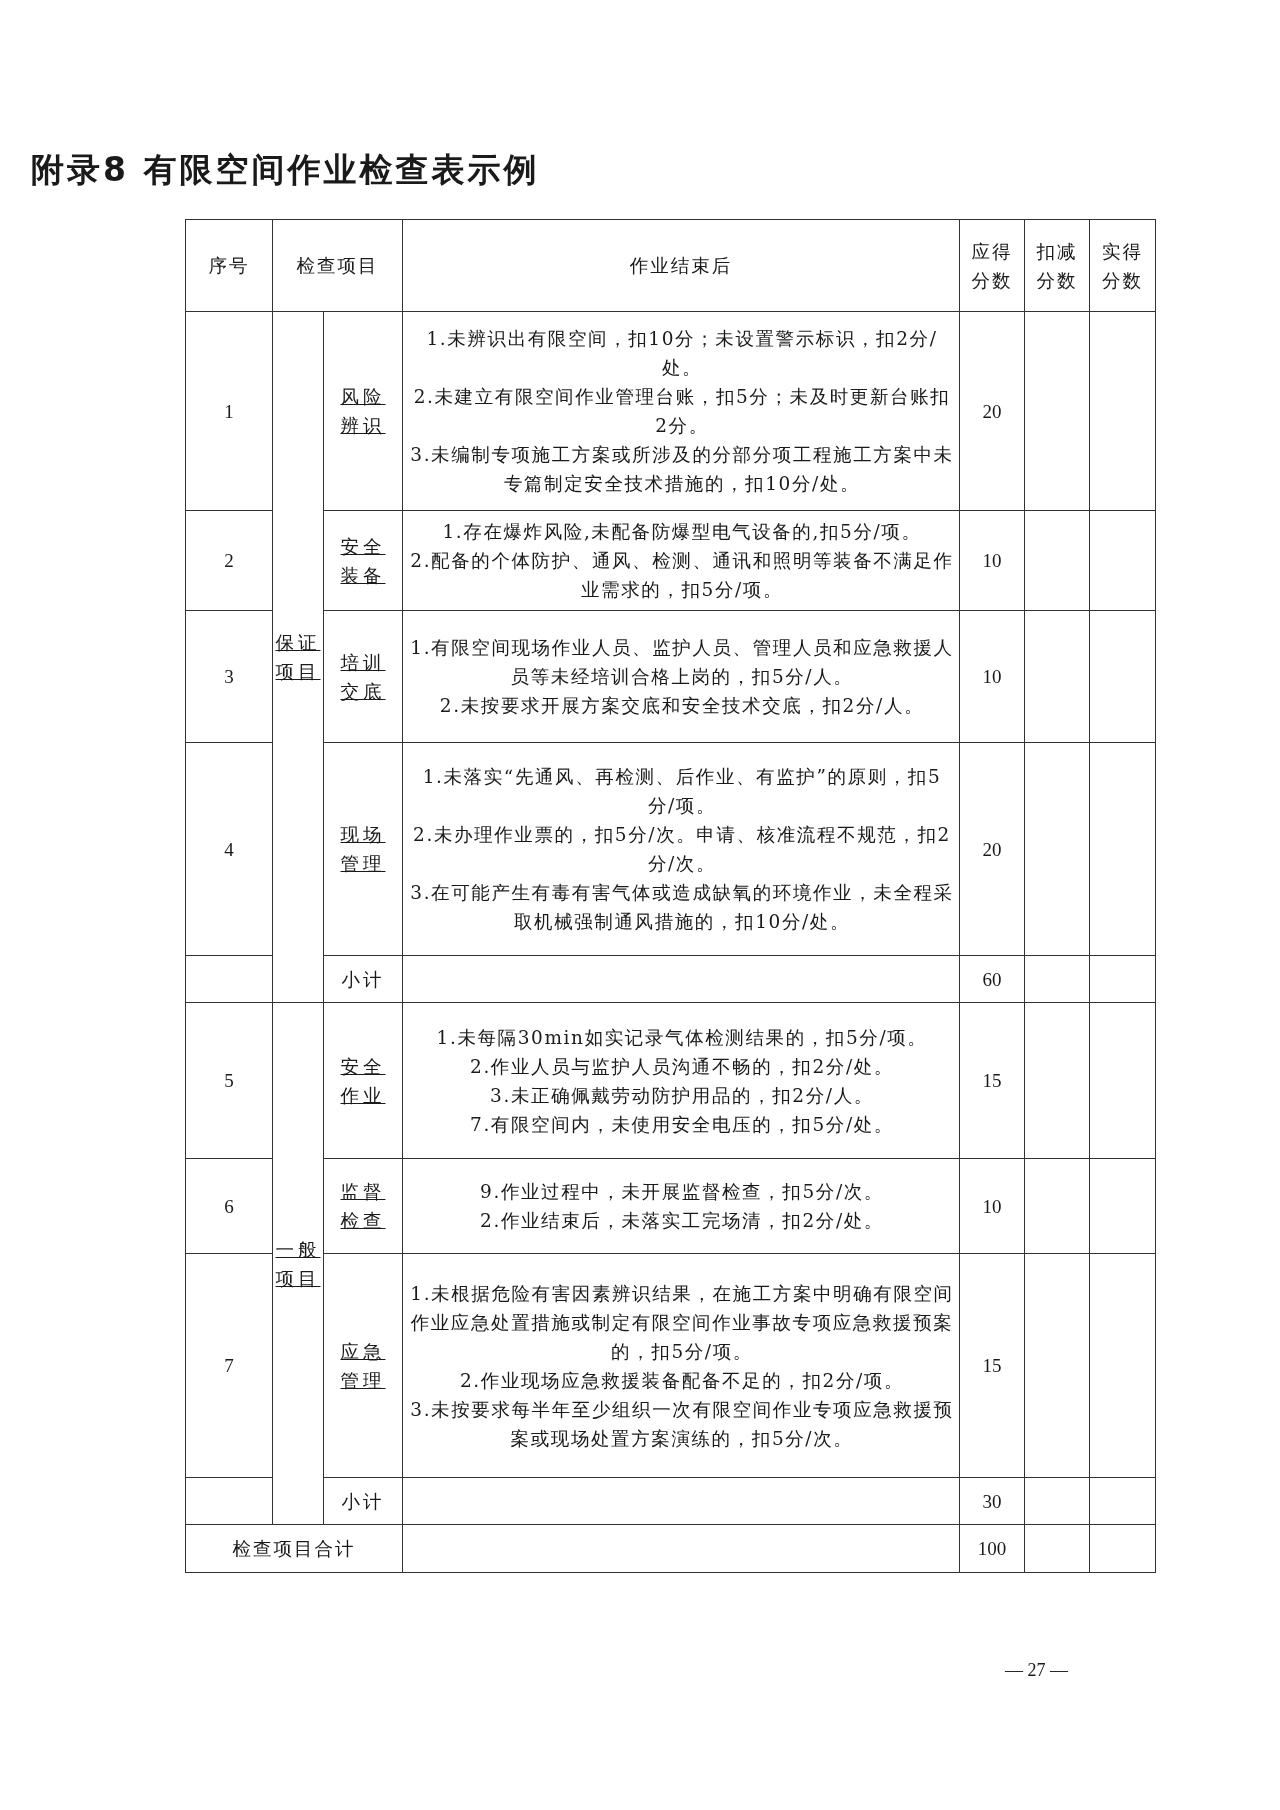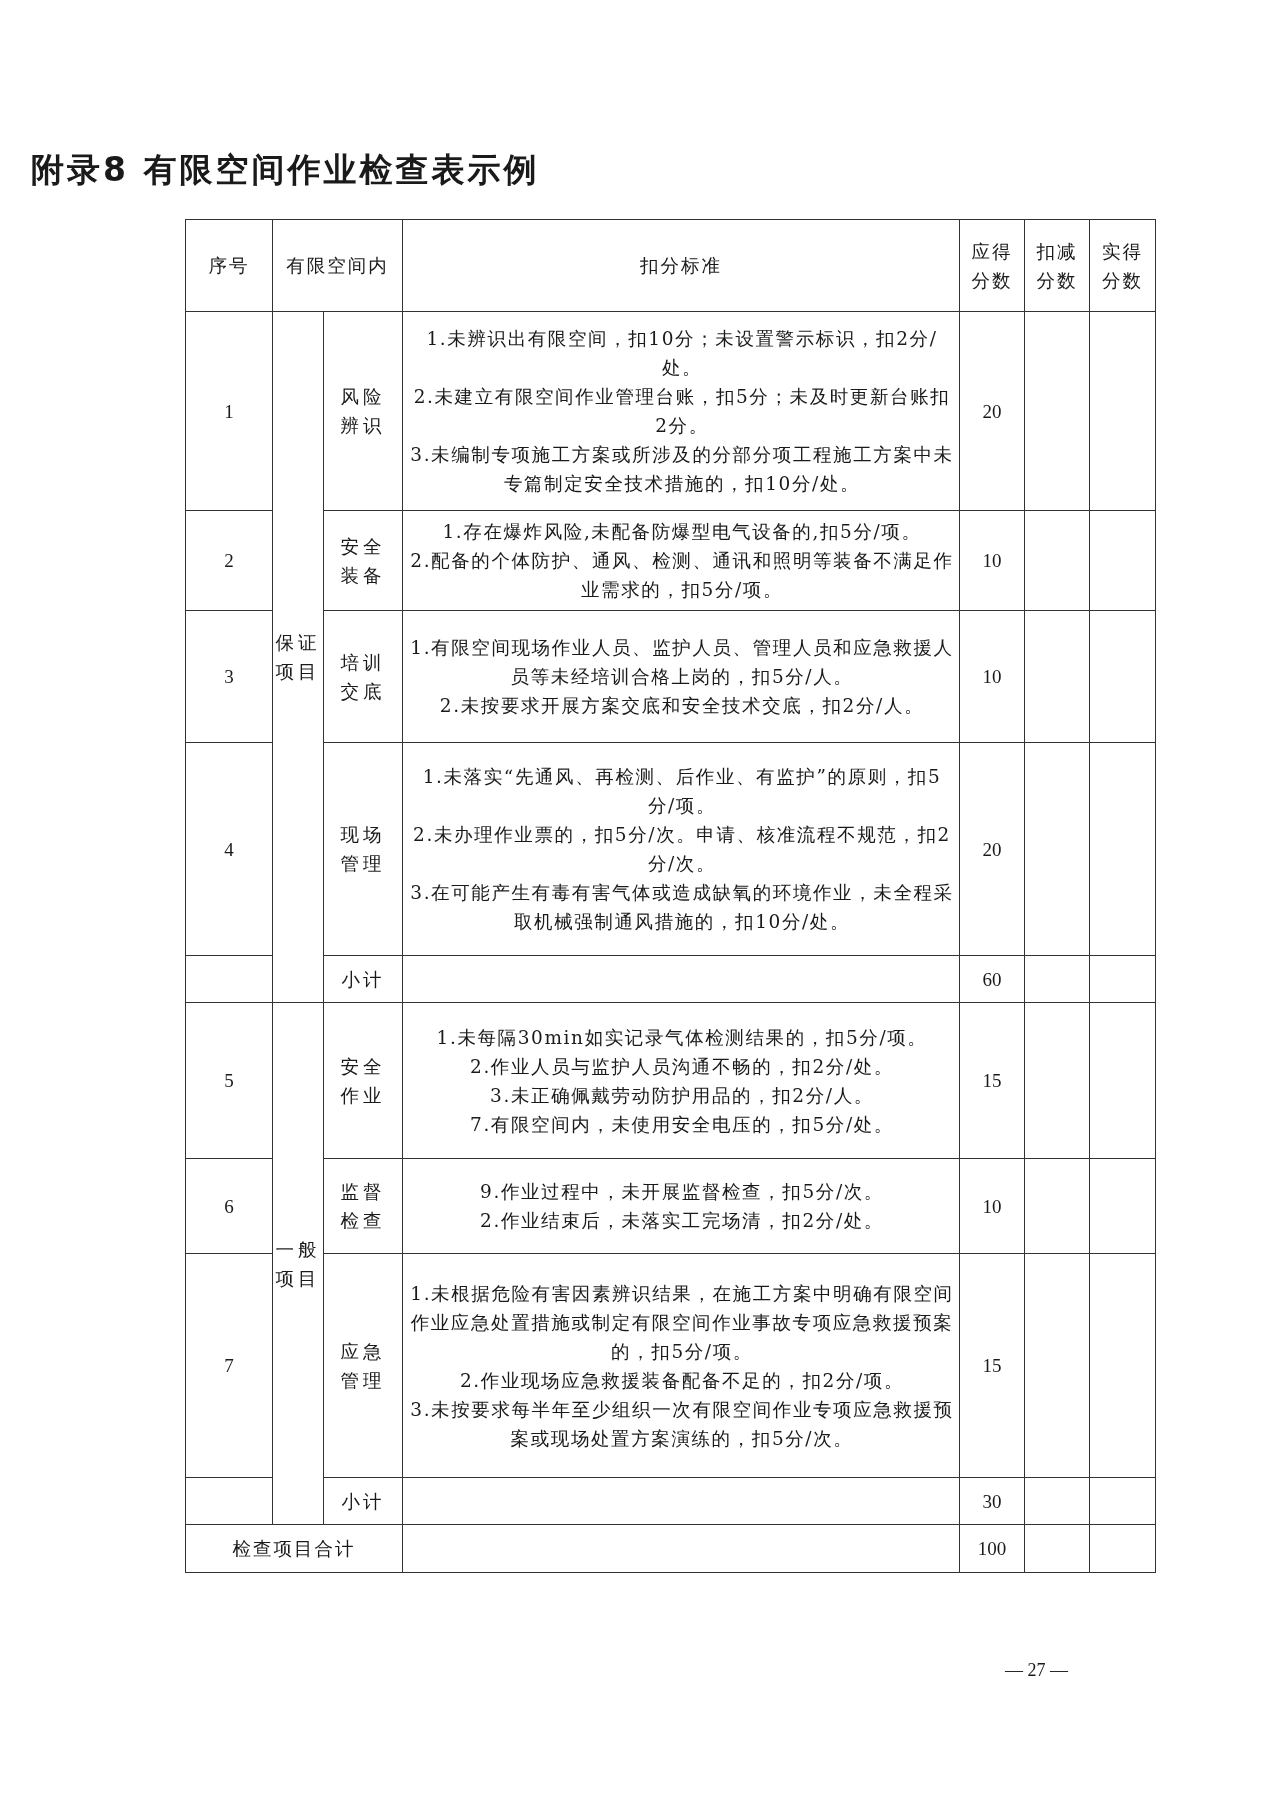--- a/index.html
+++ b/index.html
@@ -3,21 +3,21 @@
 <meta charset="utf-8">
 <style>
   html, body { margin: 0; padding: 0; background: #ffffff; }
   body { width: 1280px; height: 1810px; position: relative; font-family: "DejaVu Serif", "Liberation Serif", serif; color: #1a1a1a; }
   .title { position: absolute; left: 1px; width: 1280px; top: 148px; text-align: left; font-size: 33px; font-weight: bold; letter-spacing: 3px; font-family: "DejaVu Sans", "Liberation Sans", sans-serif; padding-left: 30px; }
   table.sheet { position: absolute; left: 185px; top: 219px; width: 970px; border-collapse: collapse; table-layout: fixed; font-size: 18.5px; }
   table.sheet td { border: 1.3px solid #333; padding: 0; vertical-align: middle; text-align: center; line-height: 29px; }
   .crit { text-align: center; padding: 0 4px 0 6px !important; letter-spacing: 1.6px; line-height: 29px !important; }
   .crit div { white-space: normal; }
   .num { font-family: "Liberation Serif", "DejaVu Serif", serif; font-size: 19px; }
-  .vlab { letter-spacing: 4px; line-height: 29px; }
+  .vlab { letter-spacing: 4px; line-height: 29px; text-decoration: underline; }
   .hdr2 { line-height: 29px; letter-spacing: 2px; }
   .page { position: absolute; top: 1660px; left: 1005px; font-size: 18px; font-family: "Liberation Serif", serif; }
 </style>
 </head>
 <body>
 
 <div class="title">附录8 有限空间作业检查表示例</div>
 
 <table class="sheet">
   <colgroup>
@@ -25,22 +25,22 @@
       <col style="width:51px">
       <col style="width:79px">
       <col style="width:557px">
     <col style="width:65px">
       <col style="width:65px">
       <col style="width:66px">
   </colgroup>
   <tbody>
       <tr style="height:92px">
     <td style="letter-spacing:2px">序号</td>
-    <td colspan="2" style="letter-spacing:2px">有限空间内</td>
-    <td style="letter-spacing:2px">扣分标准</td>
+    <td colspan="2" style="letter-spacing:2px">检查项目</td>
+    <td style="letter-spacing:2px">作业结束后</td>
     <td class="hdr2">
           <div>应得</div>
           <div>分数</div>
         </td>
     <td class="hdr2">
           <div>扣减</div>
           <div>分数</div>
         </td>
     <td class="hdr2">
           <div>实得</div>

